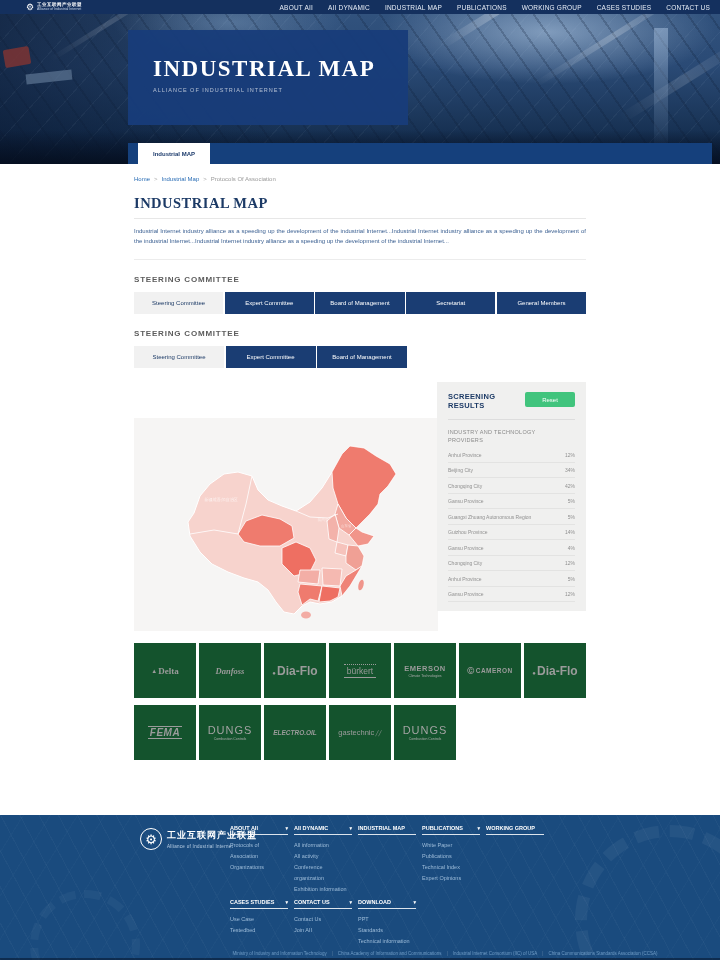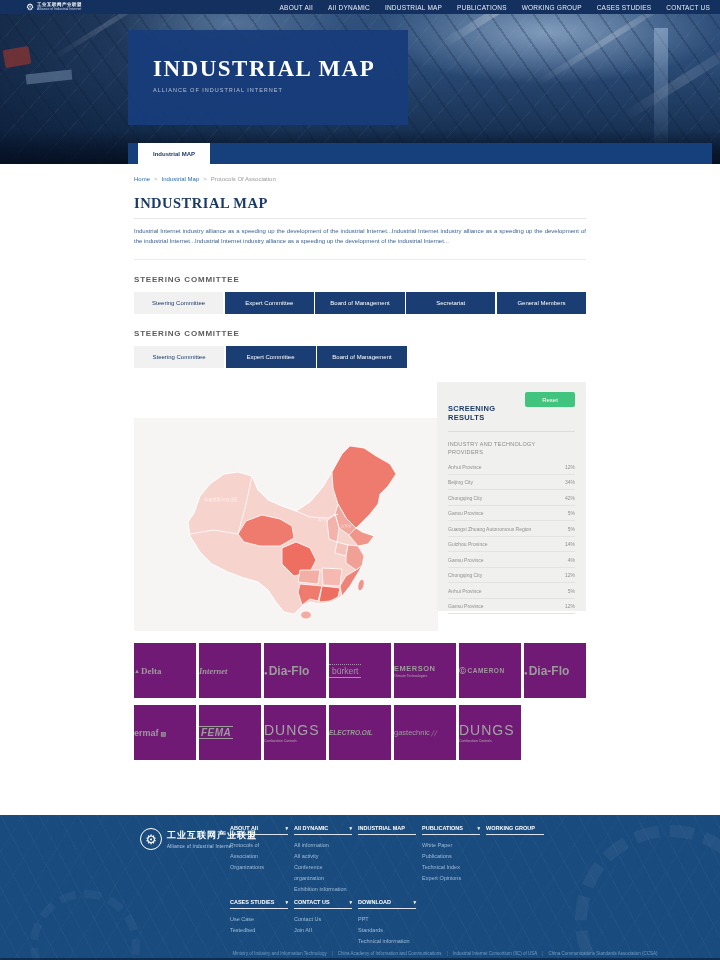--- a/index.html
+++ b/index.html
@@ -71,52 +71,52 @@
   .tab { flex:1; height:22px; display:flex; align-items:center; justify-content:center;
     font-size:6px; background:#1a3d73; color:#fff; cursor:pointer; }
   .tab.active { background:#f1f1f1; color:#1c3a66; }
 
   
   .map-wrap { position:relative; margin-top:14px; height:249px; }
   .map-area { position:absolute; left:0; top:36px; width:304px; height:213px; background:#f6f5f4; }
   .panel { position:absolute; left:303px; top:0; width:149px; height:229px;
     background:#f0f0ef; padding:10px 11px; }
   .panel-head { display:flex; justify-content:space-between; align-items:flex-start; }
-  .panel-title { width:62px; font-size:7.5px; font-weight:bold; color:#1c3a66; line-height:9px; letter-spacing:0.3px;margin-top:12px; }
+  .panel-title { width:62px; font-size:7.5px; font-weight:bold; color:#1c3a66; line-height:9px; letter-spacing:0.3px; }
   .reset-btn { width:50px; height:15px; background:#41c47d; color:#fff; font-size:6px;
     border:none; border-radius:2px; cursor:pointer; font-family:inherit; }
   .panel-rule { border-top:1px solid #ddd; margin-top:9px; }
   .panel-sub { margin-top:8px; font-size:5.5px; color:#8a8a8a; letter-spacing:0.3px; line-height:8px; width:110px; }
   .srows { margin-top:3px; }
   .srow { display:flex; justify-content:space-between; padding:4.5px 0 4px 0;
     border-bottom:1px solid #e3e3e2; font-size:5px; color:#909090; }
 
   
   .coop-head { margin-top:25px; font-family:"Liberation Serif", serif; font-size:13px;
     font-weight:bold; color:#1c3a66; letter-spacing:0.5px; }
   .coop-grid { margin-top:12px; display:grid; grid-template-columns:repeat(7, 1fr);
     gap:7px 3px; }
-  .cell { height:55px; background:#701a75; display:flex; flex-direction:column;
-    align-items:flex-start; justify-content:center; color:#9b9b9b; cursor:pointer; overflow:hidden; }
+  .cell { height:55px; background:#14532d; display:flex; flex-direction:column;
+    align-items:center; justify-content:center; color:#9b9b9b; cursor:pointer; overflow:hidden; }
   .lsub { font-size:3.5px; margin-top:1px; color:#ababab; }
   .lsub:empty { display:none; }
   .lg0 .lname { font-family:"Liberation Serif",serif; font-weight:bold; font-size:9px; }
   .lg0 .lname::before { content:"\25B2"; font-size:6px; vertical-align:1px; margin-right:1px; }
   .lg1 .lname { font-style:italic; font-family:"Liberation Serif",serif; font-size:8.5px; font-weight:bold; }
   .lg2 .lname, .lg6 .lname { font-weight:bold; font-size:12px; }
   .lg2 .lname::before, .lg6 .lname::before { content:"\25CF"; font-size:6px; margin-right:1px; }
   .lg3 .lname { font-weight:bold; font-size:7.5px; letter-spacing:0.5px; }
   .lg4 .lname { font-size:8.5px; border-top:1px dotted #9b9b9b; border-bottom:1px solid #9b9b9b; padding:1px 3px; }
   .lg5 .lname { font-weight:bold; font-size:6.5px; letter-spacing:0.5px; }
   .lg5 .lname::before { content:"\24B8"; margin-right:1px; font-size:7px; }
   .lg7 .lname { font-weight:bold; font-size:9px; }
   .lg7 .lname::after { content:"\25A8"; font-size:6px; margin-left:2px; }
   .lg8 .lname { font-weight:bold; font-style:italic; font-size:10px; letter-spacing:0.5px;
     border-top:1.5px solid #9b9b9b; border-bottom:1.5px solid #9b9b9b; padding:0 2px; }
-  .lg9 .lname, .lg13 .lname { font-size:14px; letter-spacing:1px; color:#a3a3a3; }
+  .lg9 .lname, .lg13 .lname { font-size:11px; letter-spacing:1px; color:#a3a3a3; }
   .lg10 .lname { font-weight:bold; font-style:italic; font-size:6.5px; }
   .lg11 .lname { font-weight:bold; font-size:10px; }
   .lg12 .lname { font-size:7.5px; }
   .lg12 .lname::after { content:" \2571\2571"; font-size:5px; }
 
   
   .footer { position:relative; height:145px; background:#1a4b7e; overflow:hidden; }
   .f-tex { position:absolute; inset:0;
     background:
       repeating-linear-gradient(62deg, rgba(255,255,255,0.03) 0 1px, transparent 1px 17px),
@@ -305,45 +305,41 @@
         </div>
       </div>
     </div>
 
     <div class="coop-grid">
       <div class="cell lg0">
         <div class="lname">Delta</div>
 
       </div>
       <div class="cell lg1">
-        <div class="lname">Internet</div>
+        <div class="lname">Danfoss</div>
 
       </div>
       <div class="cell lg2">
         <div class="lname">Dia-Flo</div>
 
       </div>
       <div class="cell lg4">
         <div class="lname">bürkert</div>
 
       </div>
       <div class="cell lg3">
         <div class="lname">EMERSON</div>
         <div class="lsub">Climate Technologies</div>
       </div>
       <div class="cell lg5">
         <div class="lname">CAMERON</div>
 
       </div>
       <div class="cell lg6">
         <div class="lname">Dia-Flo</div>
-
-      </div>
-      <div class="cell lg7">
-        <div class="lname">ermaf</div>
 
       </div>
       <div class="cell lg8">
         <div class="lname">FEMA</div>
 
       </div>
       <div class="cell lg9">
         <div class="lname">DUNGS</div>
         <div class="lsub">Combustion Controls</div>
       </div>

